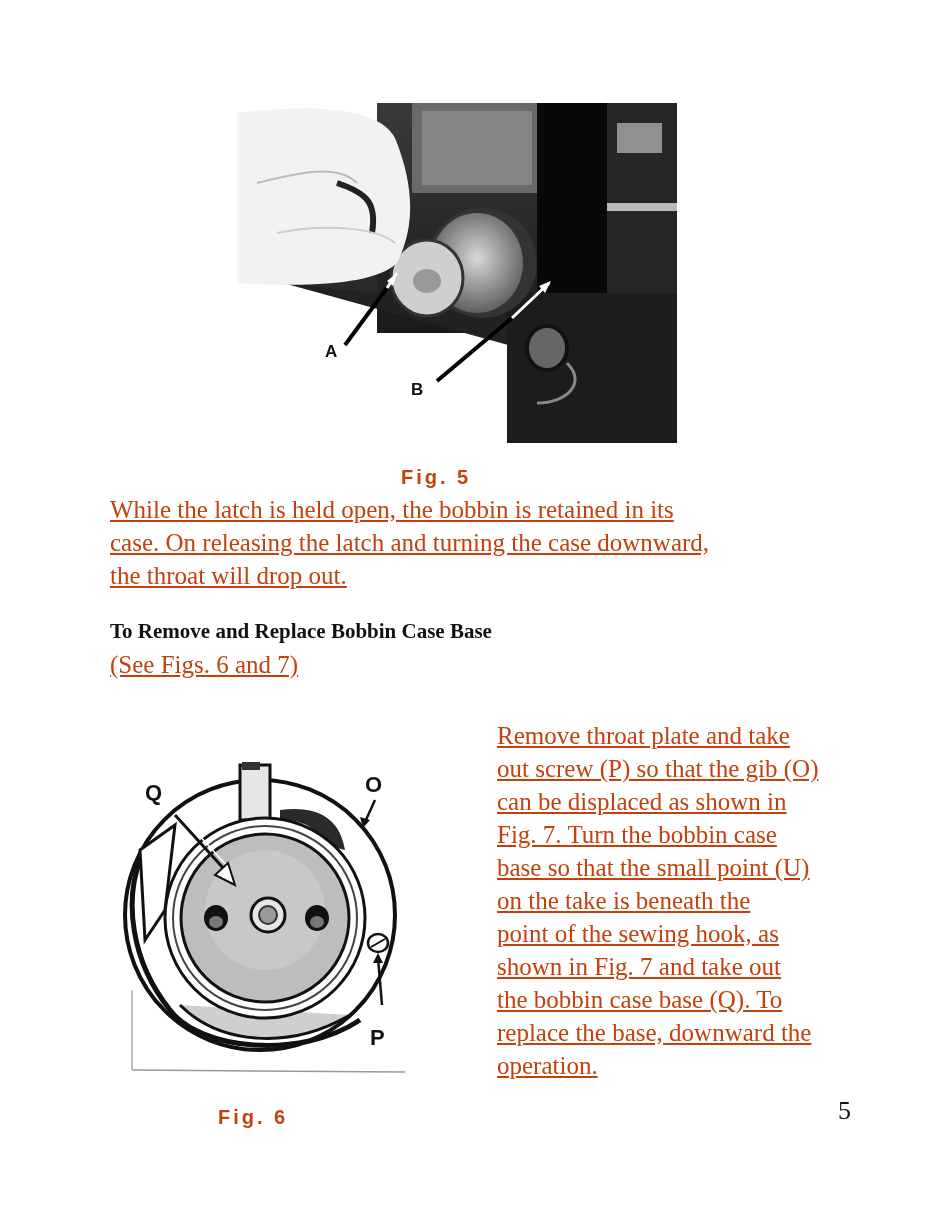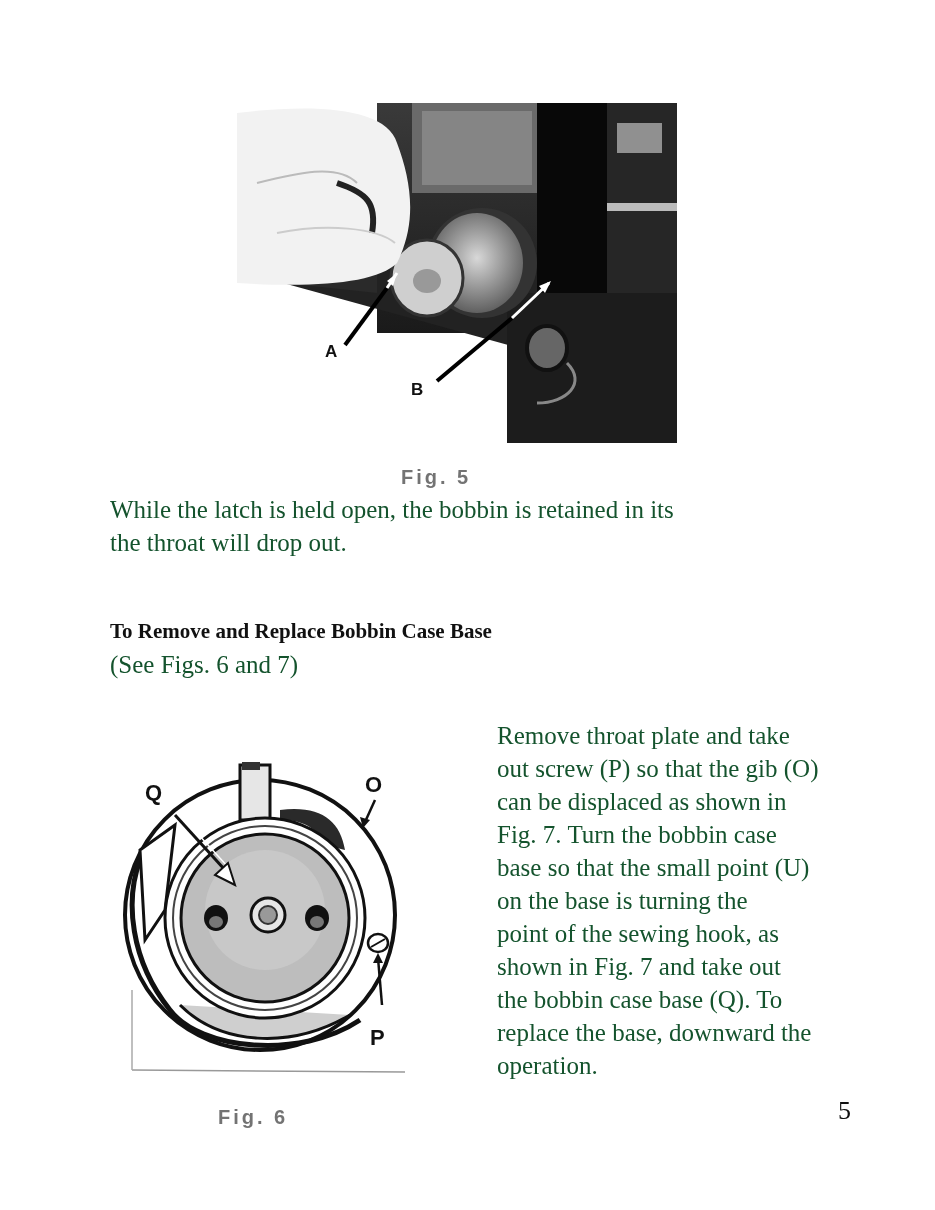--- a/index.html
+++ b/index.html
@@ -1,21 +1,21 @@
 <!DOCTYPE html>
 <html><head>
   <meta charset="utf-8">
   <style>
     html, body { margin: 0; padding: 0; background: #ffffff; }
     body { width: 935px; height: 1210px; position: relative; overflow: hidden;
            font-family: "Liberation Serif", "DejaVu Serif", serif; color: #111; }
     .abs { position: absolute; }
     .sans { font-family: "Liberation Sans", "DejaVu Sans", sans-serif; }
-    .fig-caption { font-weight: bold; font-size: 20px; letter-spacing: 3px; color: #737373; }
-    .body-text { font-size: 25px; line-height: 33px; color: #14532d; }
+    .fig-caption { font-weight: bold; font-size: 20px; letter-spacing: 3px; color: #c2410c; }
+    .body-text { font-size: 25px; line-height: 33px; color: #c2410c; text-decoration: underline; }
     .heading { font-size: 21px; font-weight: bold; line-height: 33px; color: #111; }
     .page-num { font-size: 26px; }
     svg { display: block; }
   </style>
 </head>
 <body>
 
 <div class="abs" style="left:237px; top:103px; width:440px; height:340px;">
   <svg width="440" height="340" viewBox="0 0 440 340">
     <defs>
@@ -64,20 +64,21 @@
     <polygon points="314,178 302,183 308,190" fill="#fff"></polygon>
   </svg>
 </div>
 <div class="abs sans" style="left:325px; top:342px; font-size:17px; font-weight:bold;">A</div>
 <div class="abs sans" style="left:411px; top:380px; font-size:17px; font-weight:bold;">B</div>
 
 <div class="abs sans fig-caption" style="left:401px; top:466px;">Fig. 5</div>
 
 <div class="abs body-text" style="left:110px; top:493px; width:720px;">
   <div>While the latch is held open, the bobbin is retained in its</div>
+  <div>case. On releasing the latch and turning the case downward,</div>
   <div>the throat will drop out.</div>
 </div>
 
 <div class="abs heading" style="left:110px; top:615px;">To Remove and Replace Bobbin Case Base</div>
 <div class="abs body-text" style="left:110px; top:648px;">(See Figs. 6 and 7)</div>
 
 <div class="abs" style="left:120px; top:760px; width:290px; height:320px;">
   <svg width="290" height="320" viewBox="0 0 290 320">
     <line x1="12" y1="310" x2="285" y2="312" stroke="#999" stroke-width="1.5"></line>
     <line x1="12" y1="230" x2="12" y2="310" stroke="#aaa" stroke-width="1.5"></line>
@@ -125,21 +126,21 @@
 <div class="abs sans" style="left:370px; top:1025px; font-size:22px; font-weight:bold;">P</div>
 
 <div class="abs sans fig-caption" style="left:218px; top:1090px;margin-top:16px;">Fig. 6</div>
 
 <div class="abs body-text" style="left:497px; top:700px; width:380px;margin-top:19px;">
   <div>Remove throat plate and take</div>
   <div>out screw (P) so that the gib (O)</div>
   <div>can be displaced as shown in</div>
   <div>Fig. 7. Turn the bobbin case</div>
   <div>base so that the small point (U)</div>
-  <div>on the base is turning the</div>
+  <div>on the take is beneath the</div>
   <div>point of the sewing hook, as</div>
   <div>shown in Fig. 7 and take out</div>
   <div>the bobbin case base (Q). To</div>
   <div>replace the base, downward the</div>
   <div>operation.</div>
 </div>
 
 <div class="abs page-num" style="left:838px; top:1096px;">5</div>
 
 </body></html>

